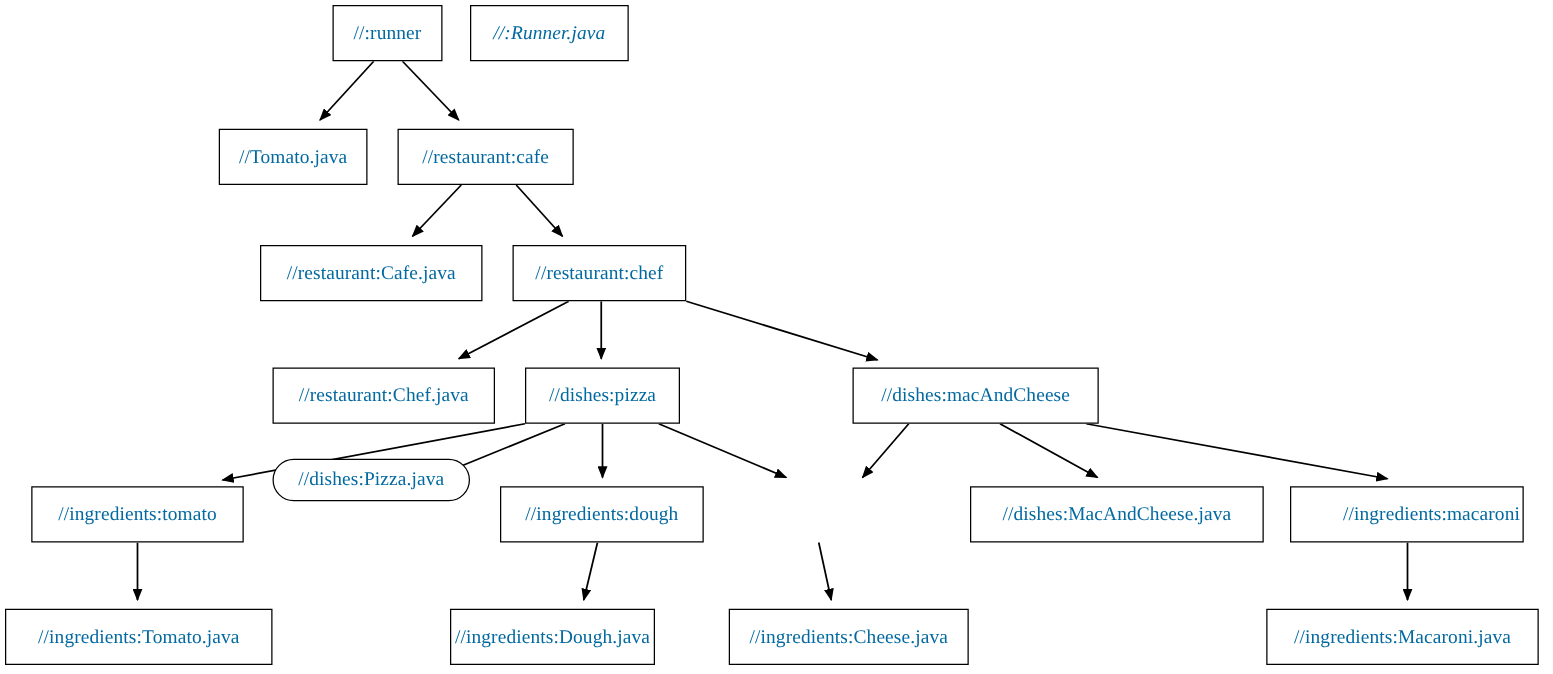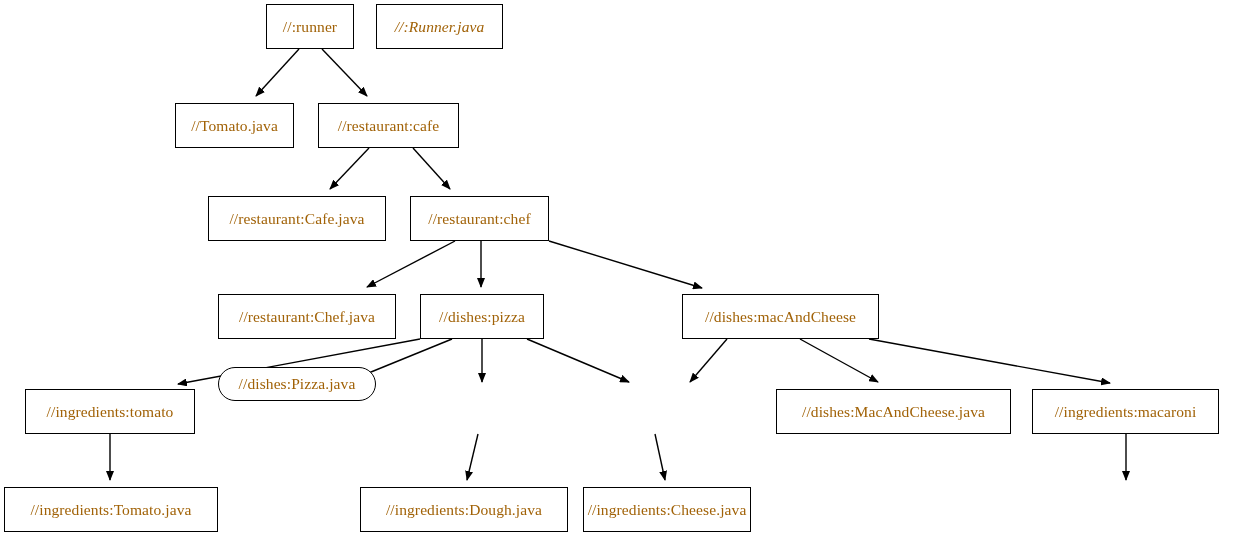--- a/index.html
+++ b/index.html
@@ -33,21 +33,21 @@
     height: 539px;
   }
   .graph-node {
     position: absolute;
     box-sizing: border-box;
     border: 1px solid #000000;
     background: #ffffff;
     display: flex;
     align-items: center;
     justify-content: center;
-    color: #a16207;
+    color: #0369a1;
     font-family: "Liberation Serif", "DejaVu Serif", serif;
     font-size: 15.5px;
     line-height: 1;
     white-space: nowrap;
     letter-spacing: 0.1px;
   }
   .graph-node .node-label {
     display: block;
     padding: 0 2px;
   }
@@ -112,30 +112,36 @@
       </div>
       <div class="graph-node" style="left: 682px; top: 294px; width: 197px; height: 45px; border-color: rgb(0, 0, 0); background: rgb(255, 255, 255);">
         <span class="node-label">//dishes:macAndCheese</span>
       </div>
       <div class="graph-node" style="left: 25px; top: 389px; width: 170px; height: 45px; border-color: rgb(0, 0, 0); background: rgb(255, 255, 255);">
         <span class="node-label">//ingredients:tomato</span>
       </div>
       <div class="graph-node" style="left: 218px; top: 367px; width: 158px; height: 34px; border-color: rgb(0, 0, 0); background: rgb(255, 255, 255); border-radius: 17px;">
         <span class="node-label">//dishes:Pizza.java</span>
       </div>
+      <div class="graph-node" style="left: 400px; top: 389px; width: 163px; height: 45px; border-color: rgb(0, 0, 0); background: rgb(255, 255, 255);">
+        <span class="node-label">//ingredients:dough</span>
+      </div>
       <div class="graph-node" style="left: 776px; top: 389px; width: 235px; height: 45px; border-color: rgb(0, 0, 0); background: rgb(255, 255, 255);">
         <span class="node-label">//dishes:MacAndCheese.java</span>
       </div>
-      <div class="graph-node" style="left: 1032px; top: 389px; width: 187px; height: 45px; border-color: rgb(0, 0, 0); background: rgb(255, 255, 255);">
+      <div class="graph-node" style="left: 1032px; top: 389px; width: 187px; height: 45px; border-color: rgb(0, 0, 0); background: rgb(255, 255, 255); justify-content: flex-end;">
         <span class="node-label">//ingredients:macaroni</span>
       </div>
       <div class="graph-node" style="left: 4px; top: 487px; width: 214px; height: 45px; border-color: rgb(0, 0, 0); background: rgb(255, 255, 255);">
         <span class="node-label">//ingredients:Tomato.java</span>
       </div>
-      <div class="graph-node" style="left: 360px; top: 487px; width: 208px; height: 45px; border-color: rgb(0, 0, 0); background: rgb(255, 255, 255);">
+      <div class="graph-node" style="left: 360px; top: 487px; width: 164px; height: 45px; border-color: rgb(0, 0, 0); background: rgb(255, 255, 255);">
         <span class="node-label">//ingredients:Dough.java</span>
       </div>
-      <div class="graph-node" style="left: 583px; top: 487px; width: 168px; height: 45px; border-color: rgb(0, 0, 0); background: rgb(255, 255, 255);">
+      <div class="graph-node" style="left: 583px; top: 487px; width: 192px; height: 45px; border-color: rgb(0, 0, 0); background: rgb(255, 255, 255);">
         <span class="node-label">//ingredients:Cheese.java</span>
+      </div>
+      <div class="graph-node" style="left: 1013px; top: 487px; width: 218px; height: 45px; border-color: rgb(0, 0, 0); background: rgb(255, 255, 255);">
+        <span class="node-label">//ingredients:Macaroni.java</span>
       </div>
     </div>
 
 </div>
 
 </body></html>

